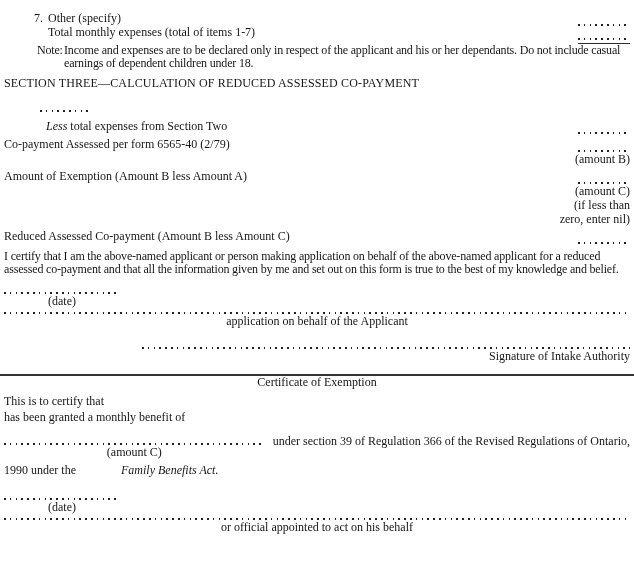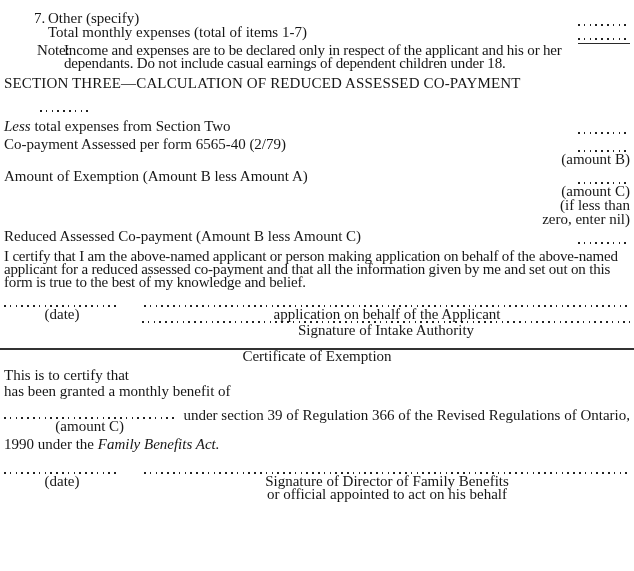--- a/index.html
+++ b/index.html
@@ -3,26 +3,26 @@
 <meta charset="utf-8">
 <style>
   html,body { margin:0; padding:0; background:#ffffff; }
   .page {
     position: relative;
     width: 634px; height: 571px;
     box-sizing: border-box;
     background: #ffffff;
     color: #161616;
     font-family: "Liberation Serif", "DejaVu Serif", serif;
-    font-size: 15px;
+    font-size: 12px;
     line-height: 13px;
     padding: 12px 4px 0 4px;
     overflow: hidden;
   }
-  .it { font-style: italic; }
+  .it { font-style: italic; margin-left: 42px; }
   .tight { letter-spacing: -0.18px; }
 
   
   .dots {
     display: block;
     height: 2px;
     background-image: repeating-linear-gradient(to right, #222 0, #222 1.6px, transparent 1.6px, transparent 5.8px);
   }
   .dots.sum {
     height: 5px;
@@ -46,25 +46,25 @@
   .note-label { flex: none; width: 24px; }
   .note-text { margin-left: 3px; }
 
   .sec-heading { margin-top: 7px; letter-spacing: 0.15px; }
 
   .mt8 { margin-top: 8px; }
   .mt4 { margin-top: 4px; gap: 28px; }
 
   .cert-par { margin-top: 6px; }
 
-  .sigrow { display: flex; margin-top: 12px; }
+  .sigrow { display: flex; margin-top: 12px; flex-direction: column; }
   .sig-date { flex: none; width: 116px; text-align: center; margin-right: 24px; }
   .sig-main { flex: 1; text-align: center; }
   .sigrow .dots { margin-top: 4px; margin-bottom: 1px; }
-  .sigrow2 { margin-left: 138px; text-align: center; }
+  .sigrow2 { margin-top: 19px; margin-left: 138px; text-align: right; }
   .sigrow2 .dots { margin-bottom: 1px; }
   .sigrow-bottom { margin-top: 17px; }
 
   .divider { border: none; border-top: 2px solid #333; margin: 11px -4px 0 -4px; }
 
   .cert-heading { text-align: center; margin-top: 0; }
 
   .c1 { display: flex; margin-top: 6px; align-items: flex-start; flex-direction: column; }
   .c1 .dotfill { flex: 1; align-self: flex-end; margin: 0 6px 3px 6px; }
   .c1 .t { flex: none; white-space: nowrap; }
@@ -188,18 +188,17 @@
     <span class="it">Family Benefits Act.</span>
   </div>
 
   <div class="sigrow sigrow-bottom">
     <div class="sig-date">
       <span class="dots"></span>
       <div>(date)</div>
     </div>
     <div class="sig-main">
       <span class="dots"></span>
-      <div>Signature of Director of Family Benefits</div>
       <div>or official appointed to act on his behalf</div>
     </div>
   </div>
 
 </div>
 
 </body></html>

